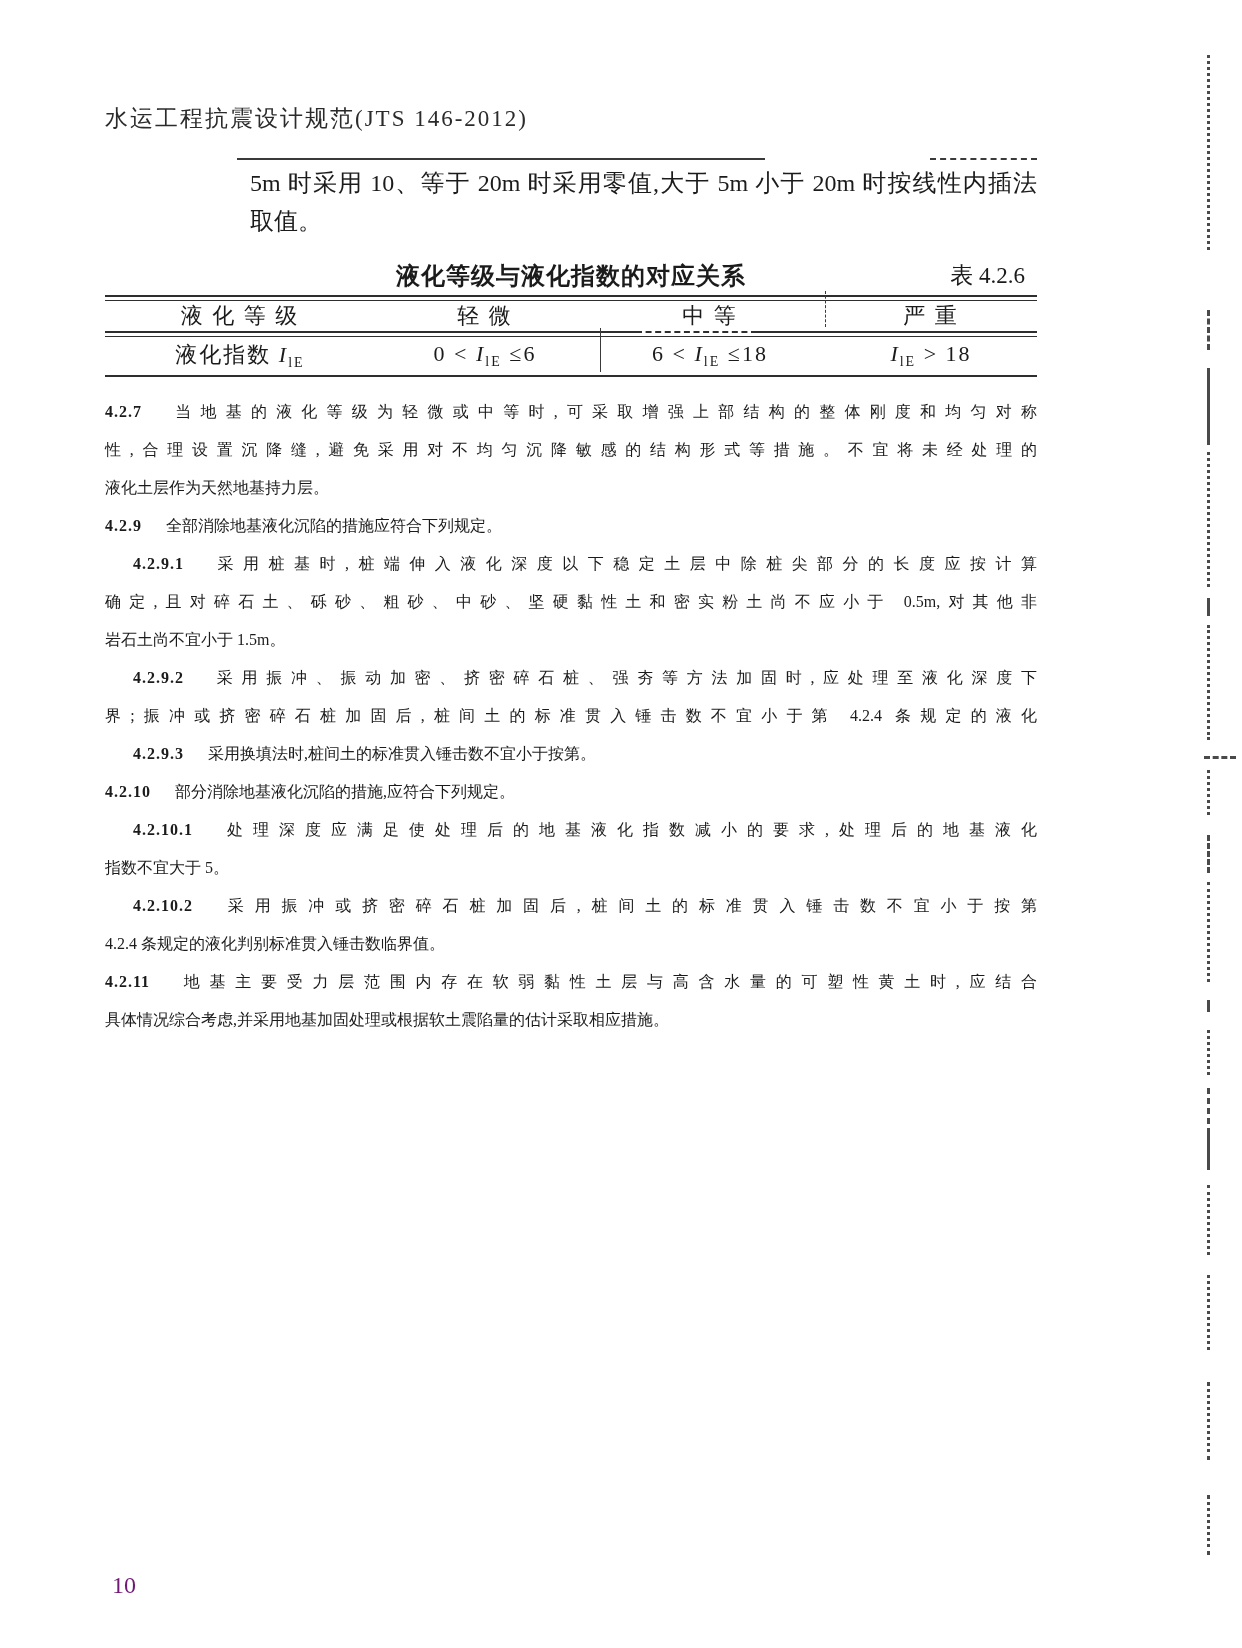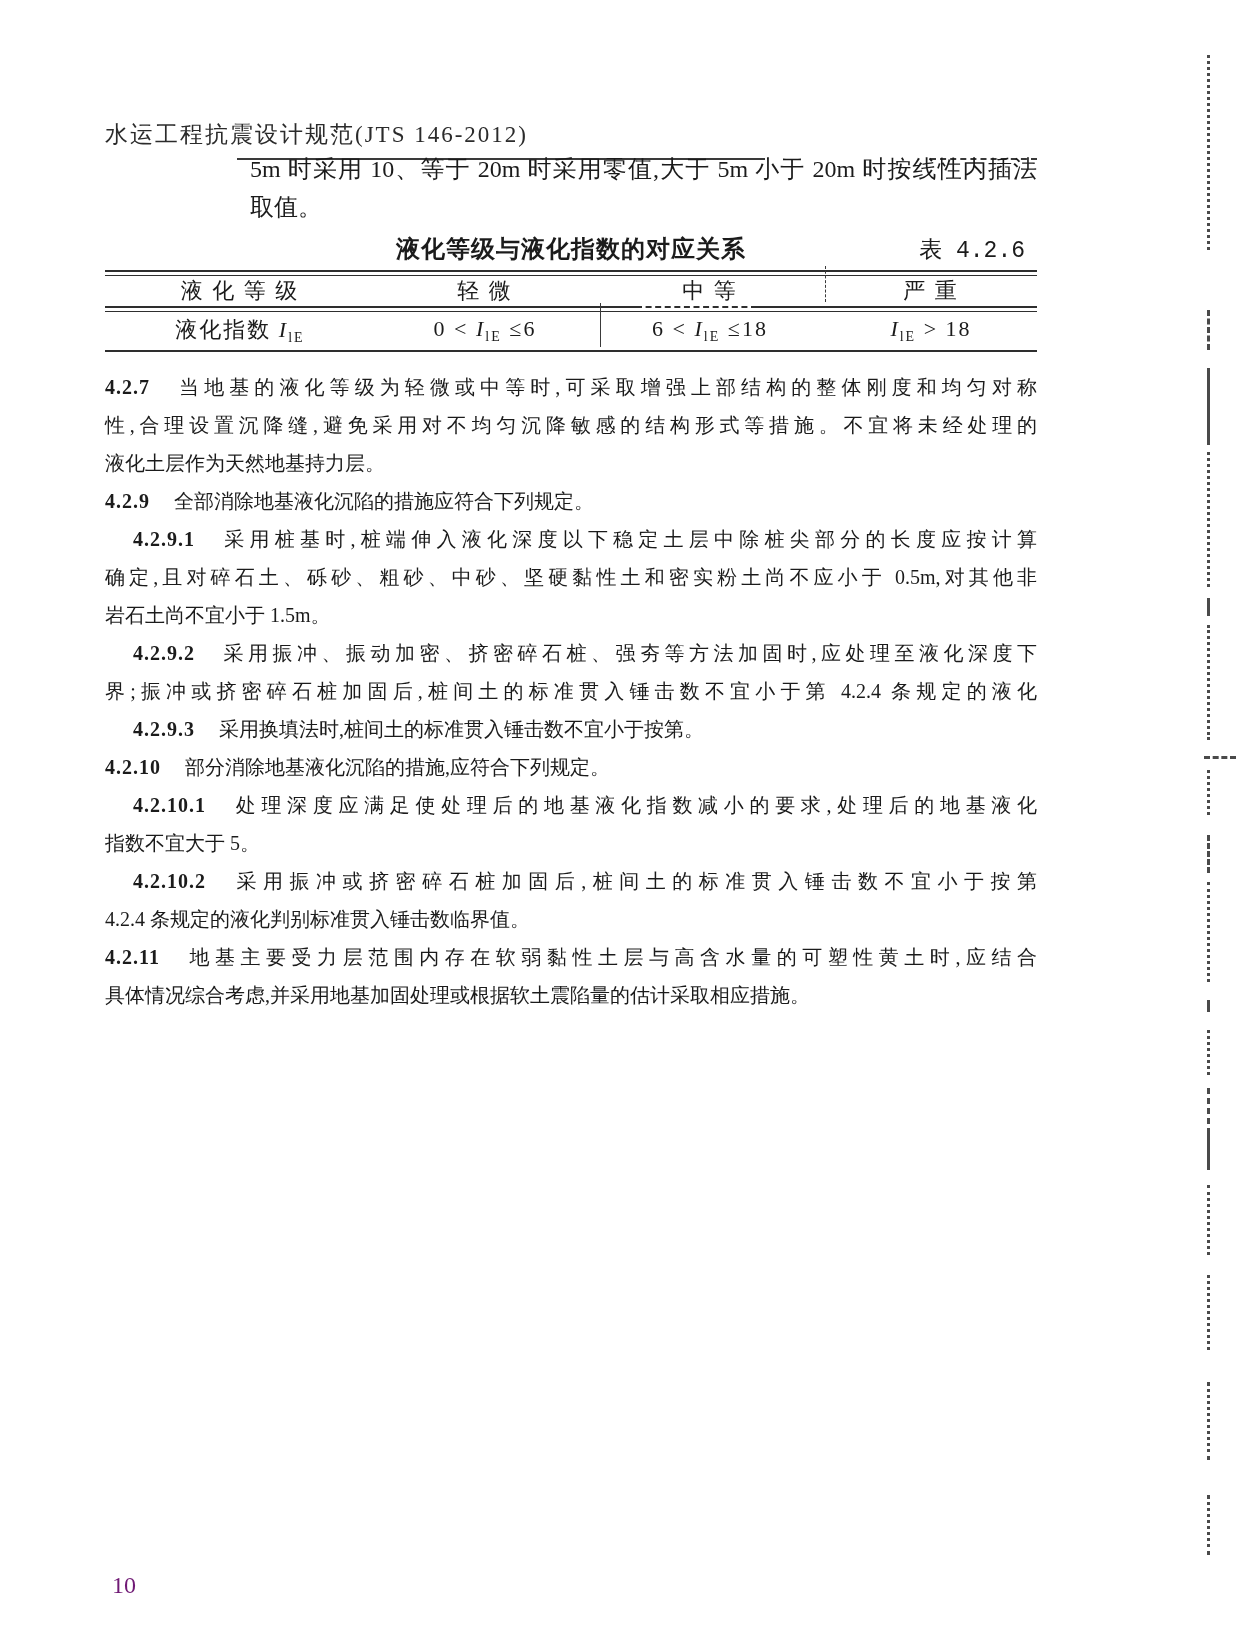--- a/index.html
+++ b/index.html
@@ -4,34 +4,34 @@
 <style>
   html,body{margin:0;padding:0;background:#e8e8e8;}
   .page{
     position:relative;
     width:1242px;height:1648px;
     background:#ffffff;
     font-family:"Liberation Serif","DejaVu Serif",serif;
     color:#1b1b1b;
     overflow:hidden;
   }
-  .content{position:absolute;left:105px;top:120px;width:932px;}
+  .content{position:absolute;left:105px;top:104px;width:932px;}
   
   .running-head{
     font-size:23px;line-height:30px;letter-spacing:2px;color:#2b2b2b;
   }
   .head-rule{position:absolute;height:0;border-top:2px solid #3a3a3a;}
   .head-rule.r1{left:237px;top:158px;width:528px;}
   .head-rule.r2{left:930px;top:158px;width:107px;border-top-style:dashed;}
   
-  .intro{padding-left:145px;font-size:24px;line-height:38px;}
+  .intro{margin-top:30px;padding-left:145px;font-size:24px;line-height:38px;}
   .ln{white-space:nowrap;}
   .fill{white-space:normal;text-align:justify;text-align-last:justify;}
   
-  .tcaption{position:relative;margin-top:8px;height:34px;font-size:24px;line-height:34px;font-family:Liberation Mono, monospace;}
+  .tcaption{position:relative;margin-top:19px;height:34px;font-size:24px;line-height:34px;}
   .tcap{display:block;text-align:center;font-weight:bold;letter-spacing:1px;}
   .tnum{position:absolute;right:12px;top:0;font-weight:normal;font-size:23px;}
   .tbl{position:relative;margin-top:2px;font-size:22px;}
   .rule{height:0;border-top:2px solid #2e2e2e;position:relative;}
   .rule.dbl{border-bottom:1px solid #2e2e2e;height:3px;}
   .rule.mid{border-top:2px solid #2e2e2e;}
   .rule.mid:after{
     content:"";position:absolute;left:57%;top:-2px;width:13%;height:0;
     border-top:2px dashed #2e2e2e;background:#fff;
   }
@@ -42,21 +42,21 @@
   .tc.c1{width:270px;}
   .tc.c2{width:220px;}
   .tc.c3{width:230px;}
   .tc.c4{width:212px;}
   .vdiv{position:absolute;width:0;border-left:1.5px solid #3a3a3a;}
   .vdiv.hd{left:720px;top:-4px;height:36px;border-left-style:dashed;}
   .vdiv.dd{left:495px;top:33px;height:44px;}
   .sym{font-style:italic;font-family:"Liberation Serif","DejaVu Serif",serif;}
   sub{font-size:14px;}
   
-  .sections{margin-top:16px;font-size:20px;line-height:38px;}
+  .sections{margin-top:16px;font-size:16px;line-height:38px;}
   .secnum{font-weight:bold;padding-right:24px;letter-spacing:1px;}
   .ind{padding-left:28px;}
   
   .pageno{position:absolute;left:112px;top:1572px;font-size:24px;color:#701a75;}
   
   .art{position:absolute;width:0;border-left:3px dotted #4a4a4a;}
   .art.dash{border-left-style:dashed;}
   .art.solid{border-left-style:solid;}
   .art-h{position:absolute;height:0;border-top:3px dashed #4a4a4a;}
 </style>

